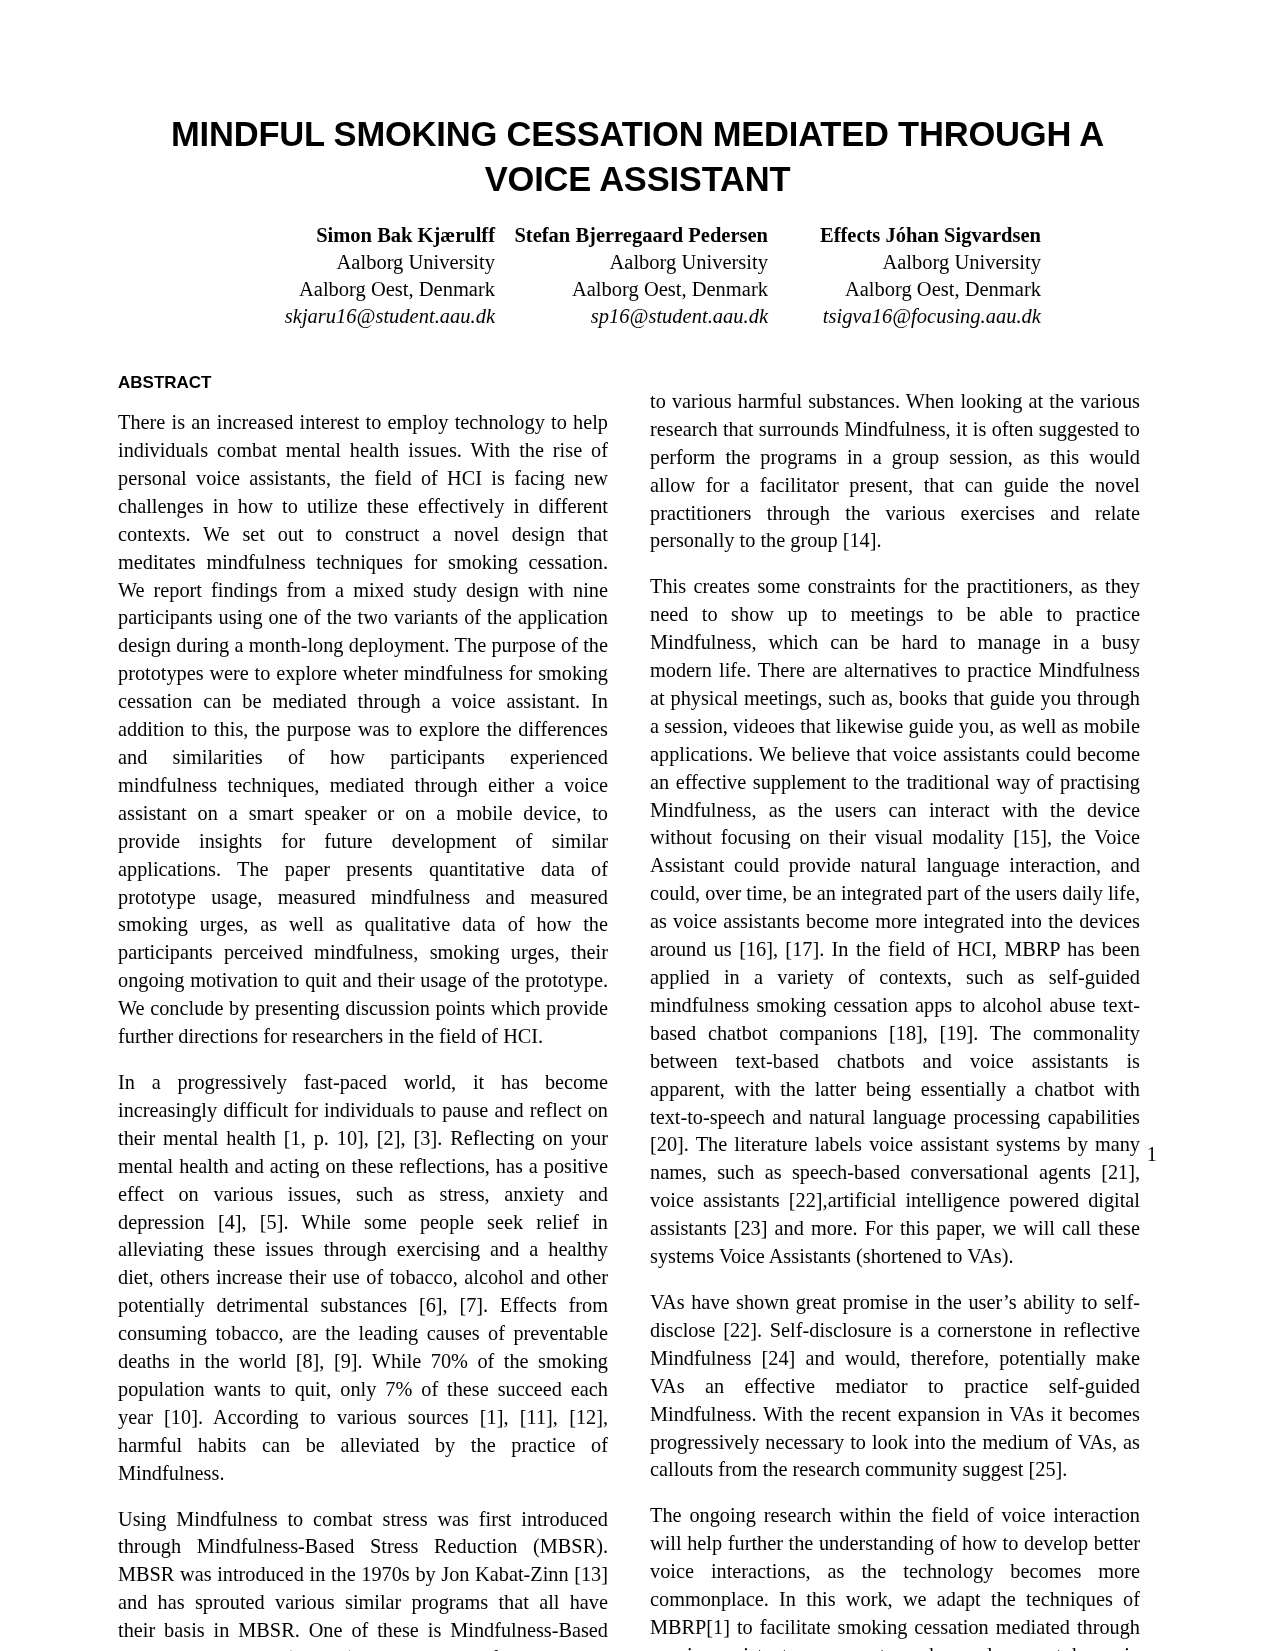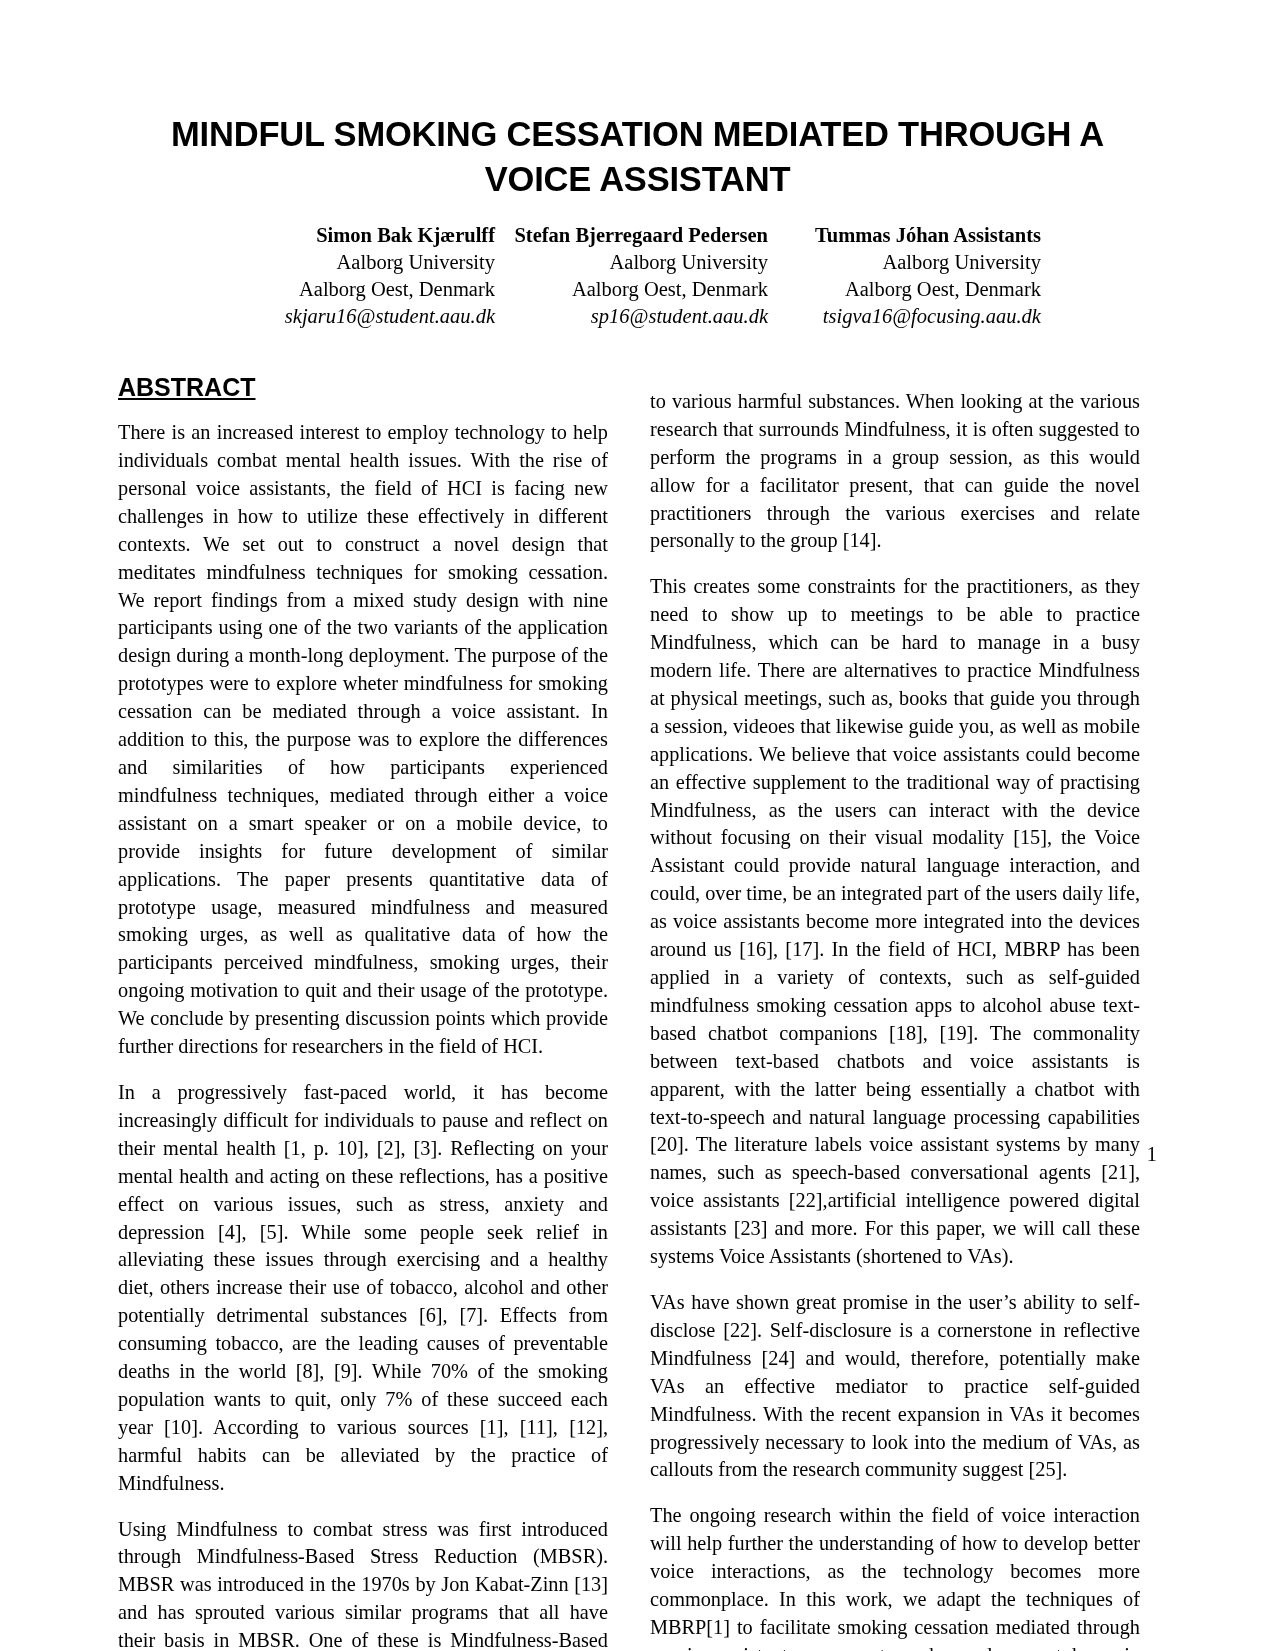--- a/index.html
+++ b/index.html
@@ -71,24 +71,23 @@
     margin-top: 42px;
     column-gap: 42px;
   }
   .col {
     width: 490px;
     flex: 0 0 490px;
   }
   .section-heading {
     font-family: "Liberation Sans", "DejaVu Sans", sans-serif;
     font-weight: bold;
-    font-size: 25px;
+    font-size: 17px;
     line-height: 1.25;
     margin: 0 0 2px 0;
-    text-decoration: underline;
   }
   p.body {
     font-size: 20.3px;
     line-height: 1.375;
     text-align: justify;
     text-justify: inter-word;
     margin: 0 0 18px 0;
     hyphens: none;
   }
   p.body.tight {
@@ -124,21 +123,21 @@
     </div>
 
     <div class="author">
       <span class="author-name">Stefan Bjerregaard Pedersen</span>
       <span class="author-org">Aalborg University</span>
       <span class="author-loc">Aalborg Oest, Denmark</span>
       <span class="author-email">sp16@student.aau.dk</span>
     </div>
 
     <div class="author">
-      <span class="author-name">Tummas Jóhan Assistants</span>
+      <span class="author-name">Effects Jóhan Sigvardsen</span>
       <span class="author-org">Aalborg University</span>
       <span class="author-loc">Aalborg Oest, Denmark</span>
       <span class="author-email">tsigva16@focusing.aau.dk</span>
     </div>
 
   </div>
 
   <div class="columns">
 
     <div class="col">

